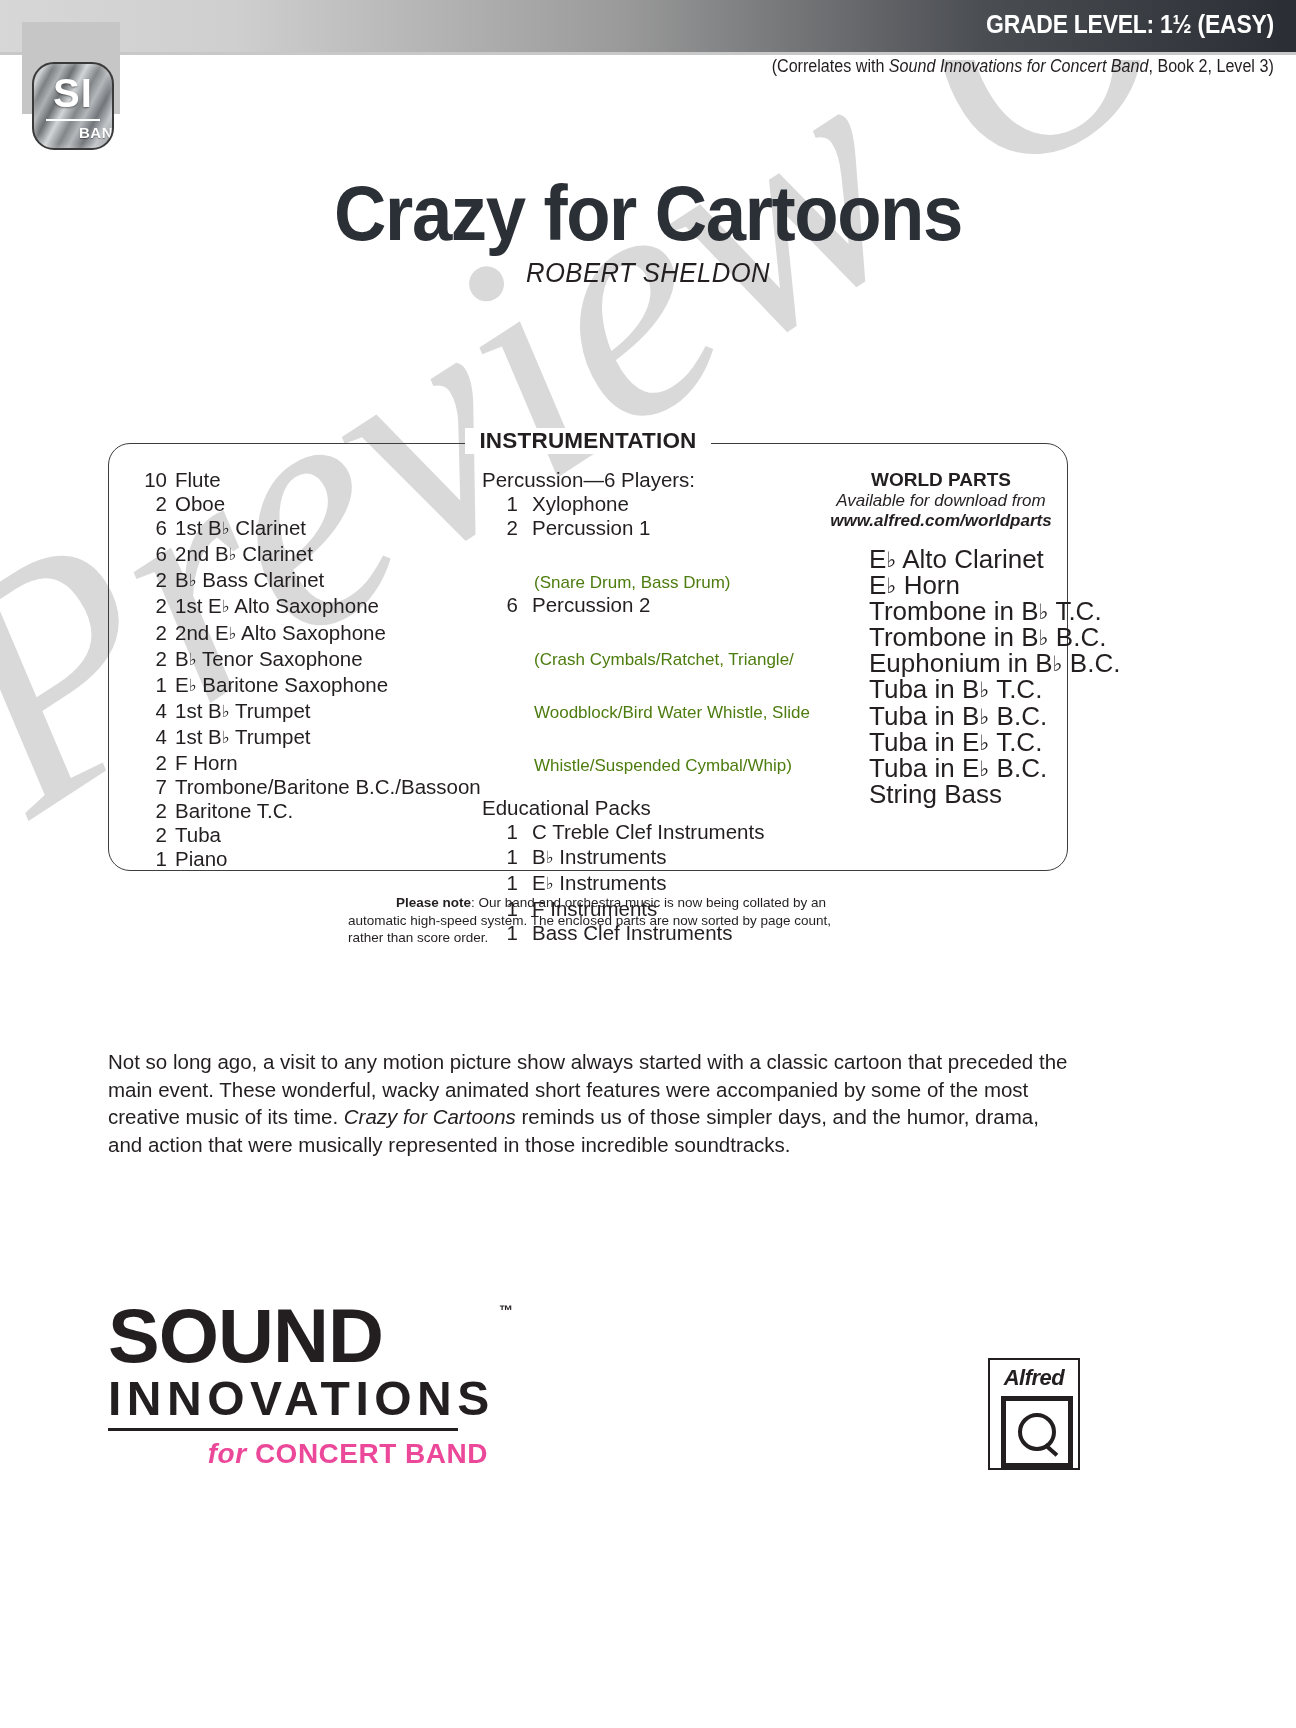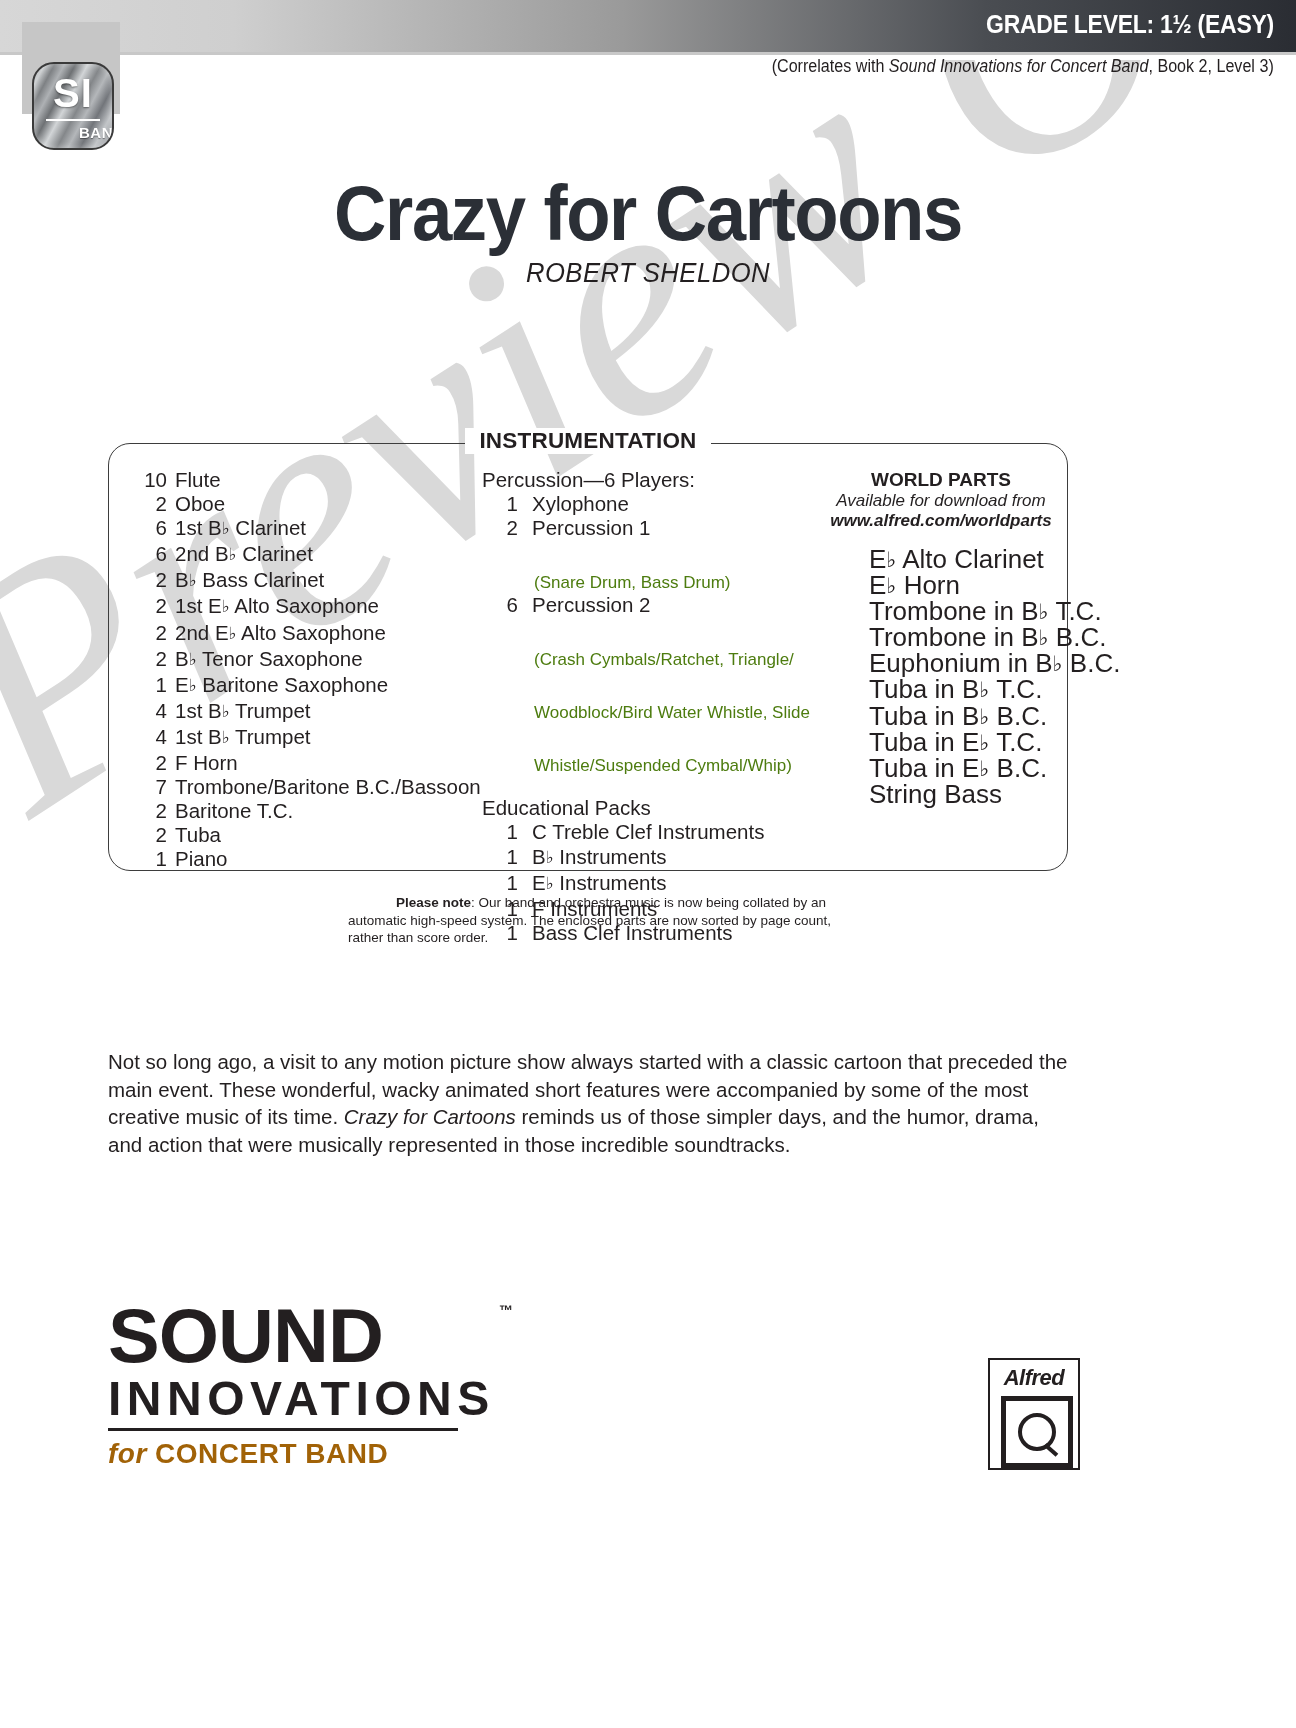--- a/index.html
+++ b/index.html
@@ -209,21 +209,21 @@
     position:absolute;right:-16px;top:4px;font-size:14px;font-weight:bold;
   }
   .si-brand-innov{
     font-size:48px;font-weight:bold;color:#231f20;
     letter-spacing:5.5px;line-height:1.12;
   }
   .si-brand-rule{
     width:350px;height:3px;background:#231f20;margin-top:2px;
   }
   .si-brand-cb{
-    margin-top:7px;font-size:28px;color:#a16207;letter-spacing:0.5px;
+    margin-top:7px;font-size:28px;color:#ec4899;letter-spacing:0.5px;text-align:right;
   }
   .si-brand-cb .for{font-style:italic;font-weight:bold;}
   .si-brand-cb .cb{font-weight:bold;}
 
   
   .alfred{
     position:absolute;left:988px;top:1358px;width:88px;height:108px;
     border:2.5px solid #231f20;z-index:2;background:#ffffff;
   }
   .alfred-name{

